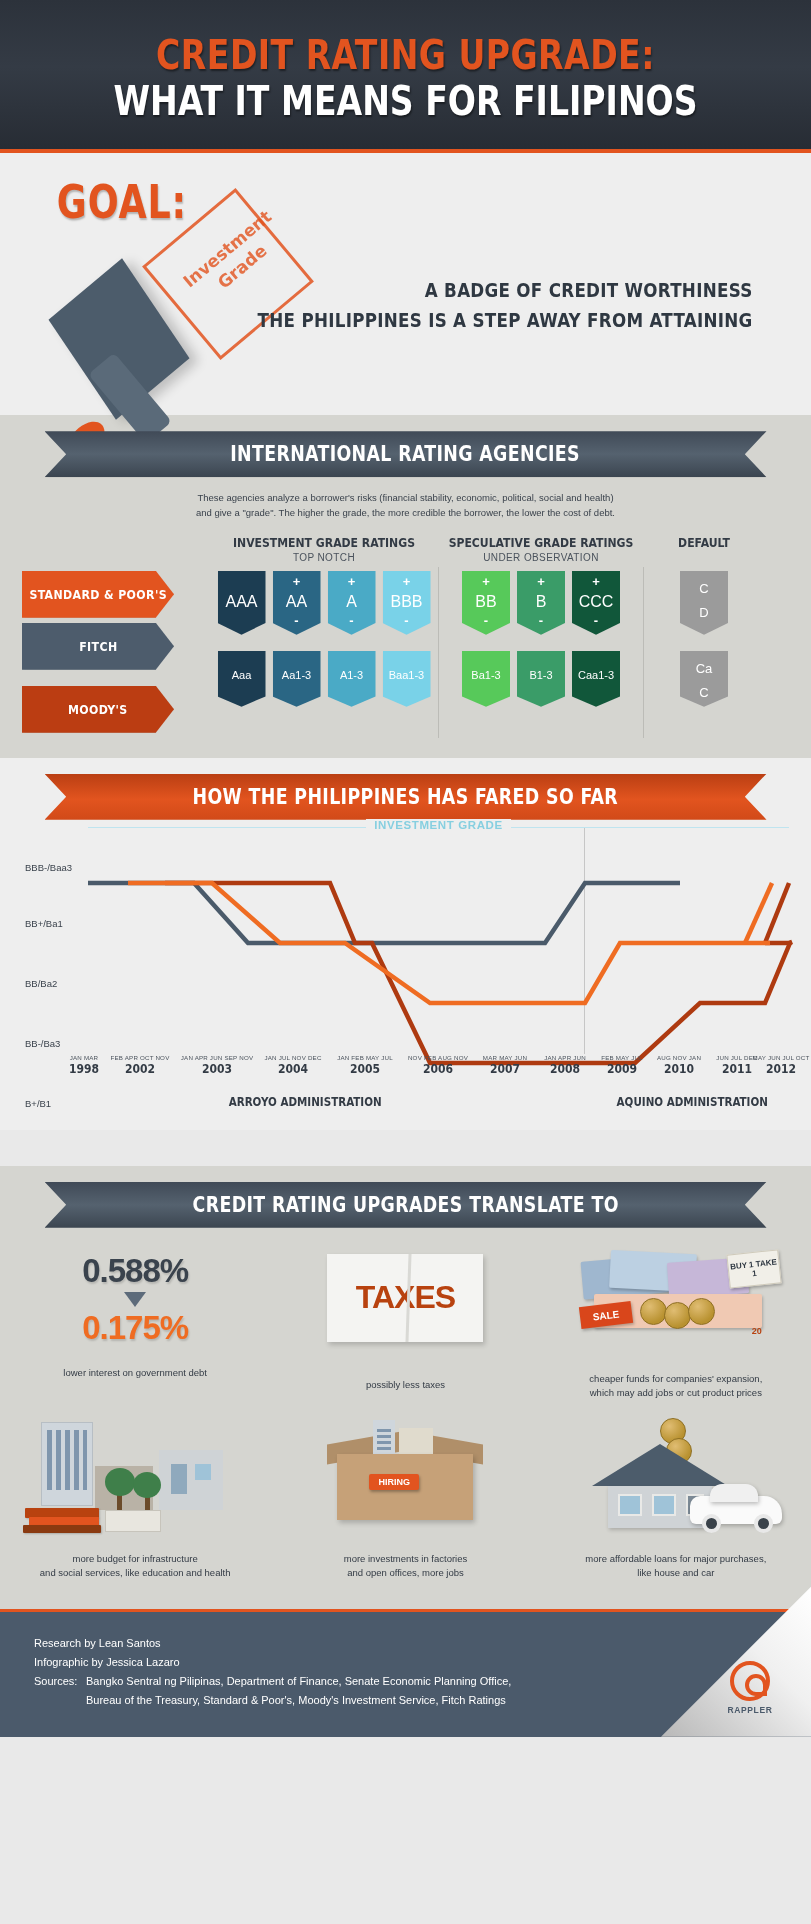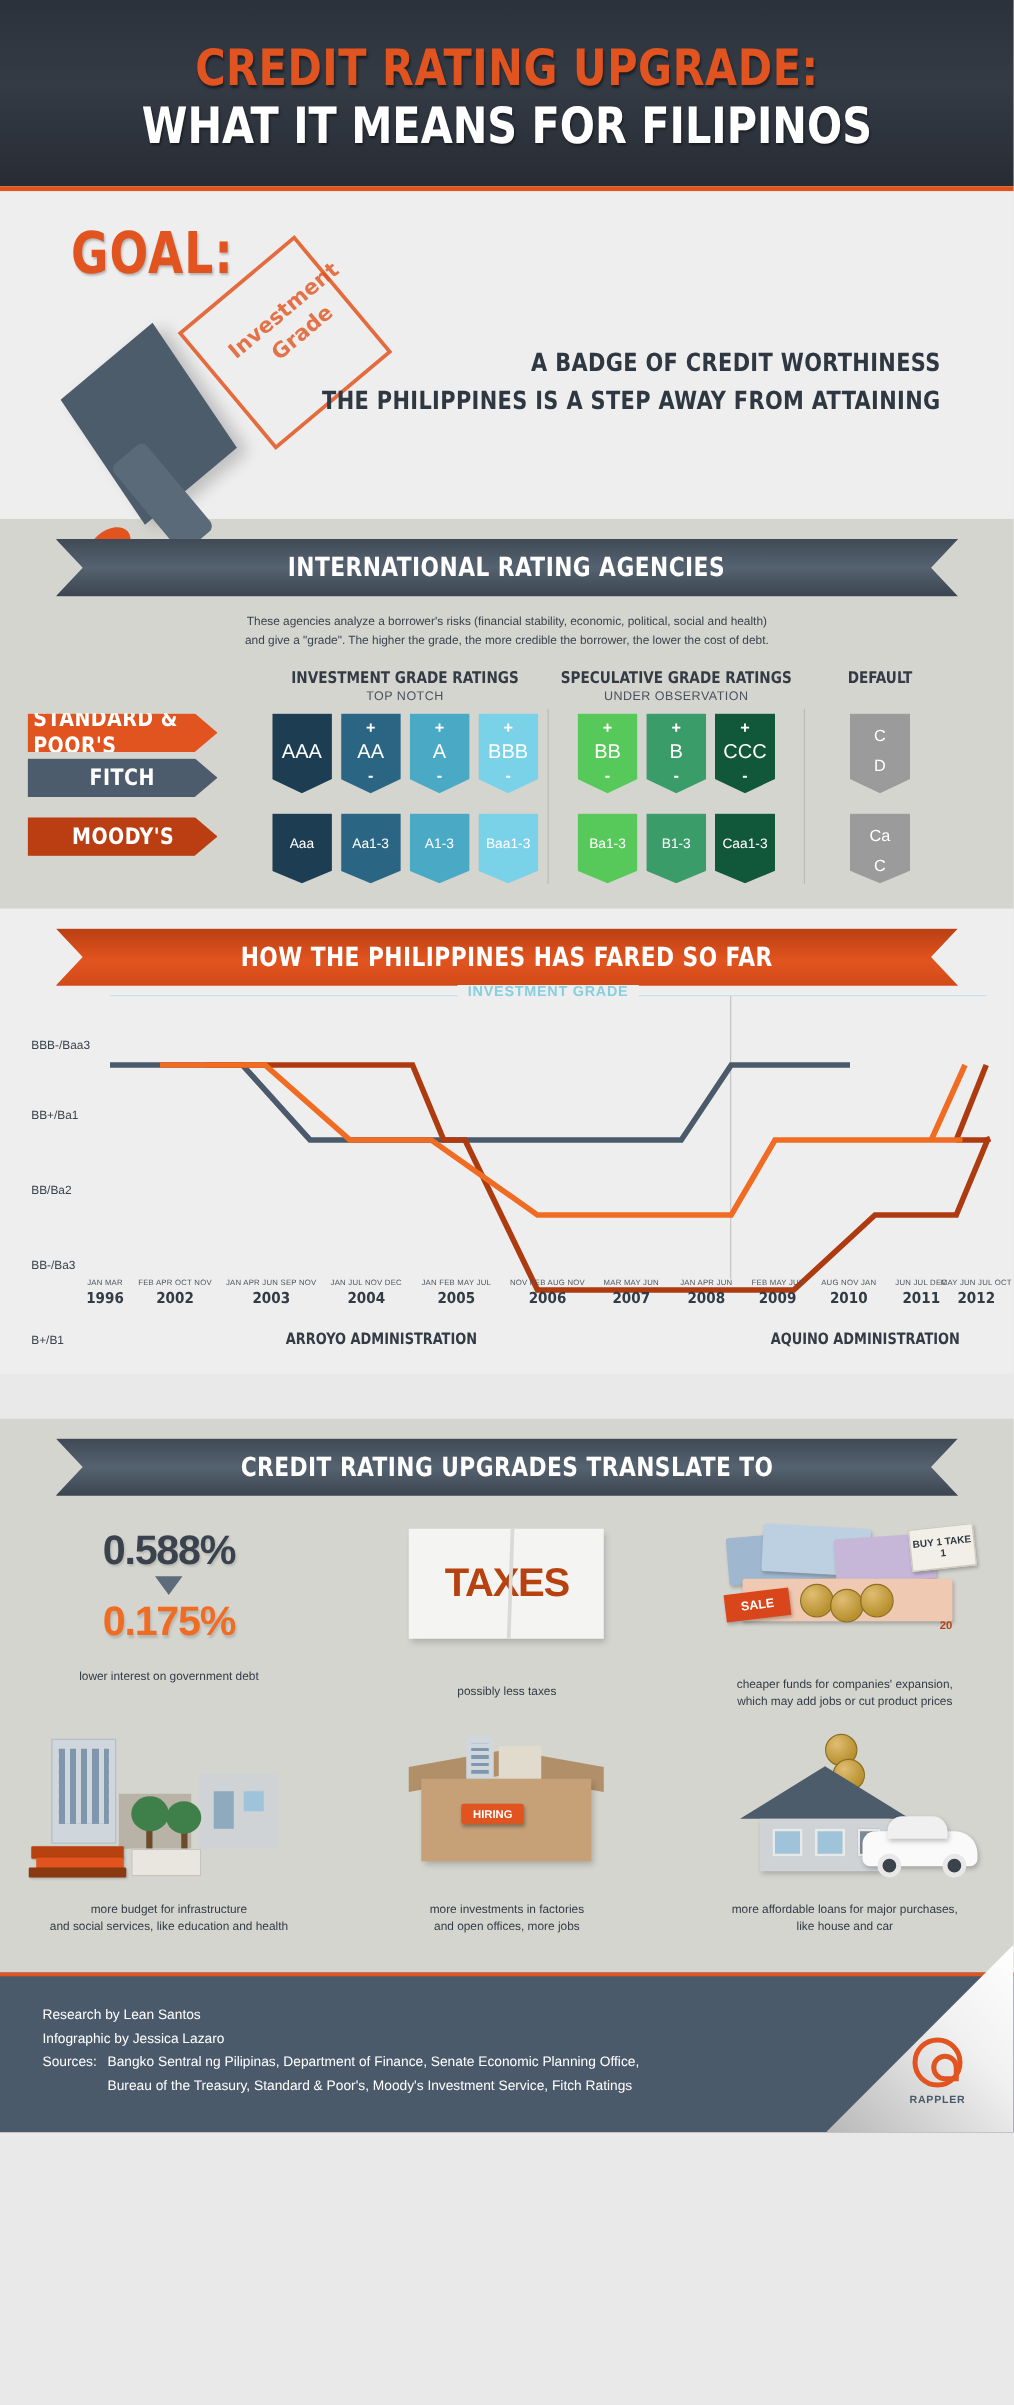--- a/index.html
+++ b/index.html
@@ -126,25 +126,25 @@
   .gh-def { width: 120px; text-align:center; }
   .gh-title {
     font-family: "DejaVu Sans Condensed","Liberation Sans Narrow","Liberation Sans", sans-serif;
     font-weight:bold; font-size:13px; color:#333b45; transform: scaleX(.93);
   }
   .gh-sub { font-size: 10px; color:#4a525c; margin-top: 2px; letter-spacing:.4px; }
 
   .grade-body { display:flex; position:relative; }
   .labels-col { width: 210px; padding-left: 22px; padding-top: 4px; }
   .agency-tag {
-    height: 31px; width: 152px; margin-bottom: 5px;
+    height: 47px; width: 152px; margin-bottom: 5px;
     display:flex; align-items:center; justify-content:center;
     color:#fff;
     font-family:"DejaVu Sans Condensed","Liberation Sans Narrow","Liberation Sans", sans-serif;
-    font-weight:bold; font-size: 18px; letter-spacing:.4px;
+    font-weight:bold; font-size: 13px; letter-spacing:.4px;
     clip-path: polygon(0% 0%, 88% 0%, 100% 50%, 88% 100%, 0% 100%);
     box-shadow: 2px 3px 4px rgba(0,0,0,.2);
   }
   .agency-tag span { transform: scaleX(.94); display:inline-block; }
   .tag-sp { background:#e2541f; }
   .tag-fitch { background:#4d5c6c; }
   .tag-moody { background:#bb3d12; margin-top: 16px; }
 
   .cols { display:flex; flex: 1; }
   .col-group { position:relative; padding-top: 4px; }
@@ -496,21 +496,21 @@
         <polyline fill="none" stroke="#ae3a10" stroke-width="4.5" points="765,123 790,123 792,122 789,123"></polyline>
         <polyline fill="none" stroke="#ae3a10" stroke-width="4.5" points="765,123 789,63"></polyline>
 
         <polyline fill="none" stroke="#ef6c22" stroke-width="4.5" points="128,63 212,63 280,123 345,123 430,183 585,183 620,123 770,123"></polyline>
         <polyline fill="none" stroke="#ef6c22" stroke-width="4.5" points="745,123 772,63"></polyline>
       </svg>
 
       <div class="xaxis">
         <div class="xg" style="left:56px;width:56px">
           <div class="months">JAN MAR</div>
-          <div class="yr">1996</div>
+          <div class="yr">1998</div>
         </div>
         <div class="xg" style="left:104px;width:72px">
           <div class="months">FEB APR OCT NOV</div>
           <div class="yr">2002</div>
         </div>
         <div class="xg" style="left:174px;width:86px">
           <div class="months">JAN APR JUN SEP NOV</div>
           <div class="yr">2003</div>
         </div>
         <div class="xg" style="left:256px;width:74px">

